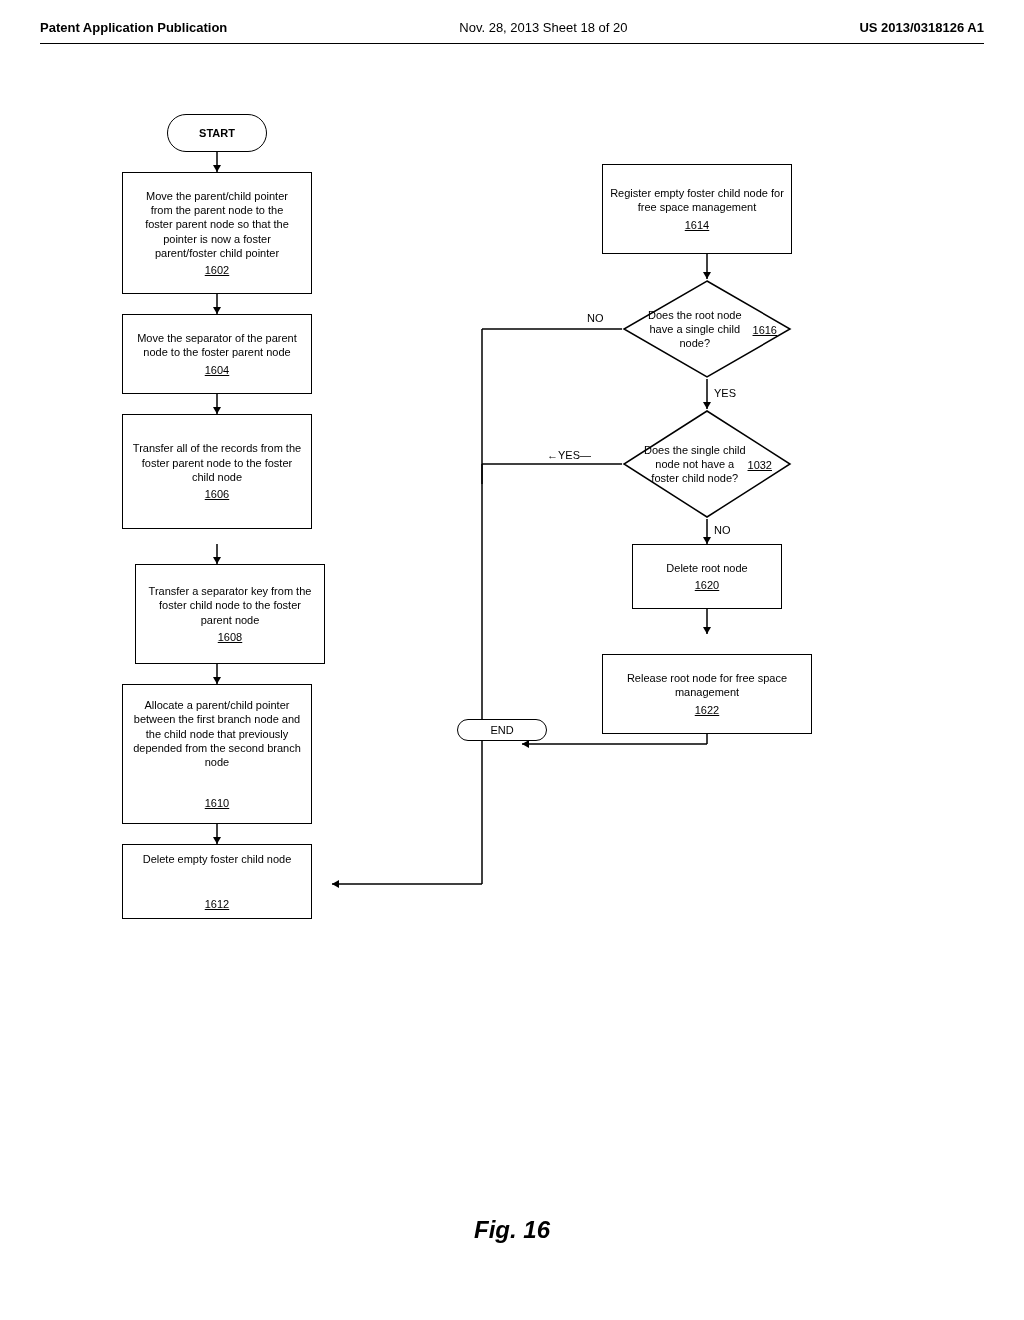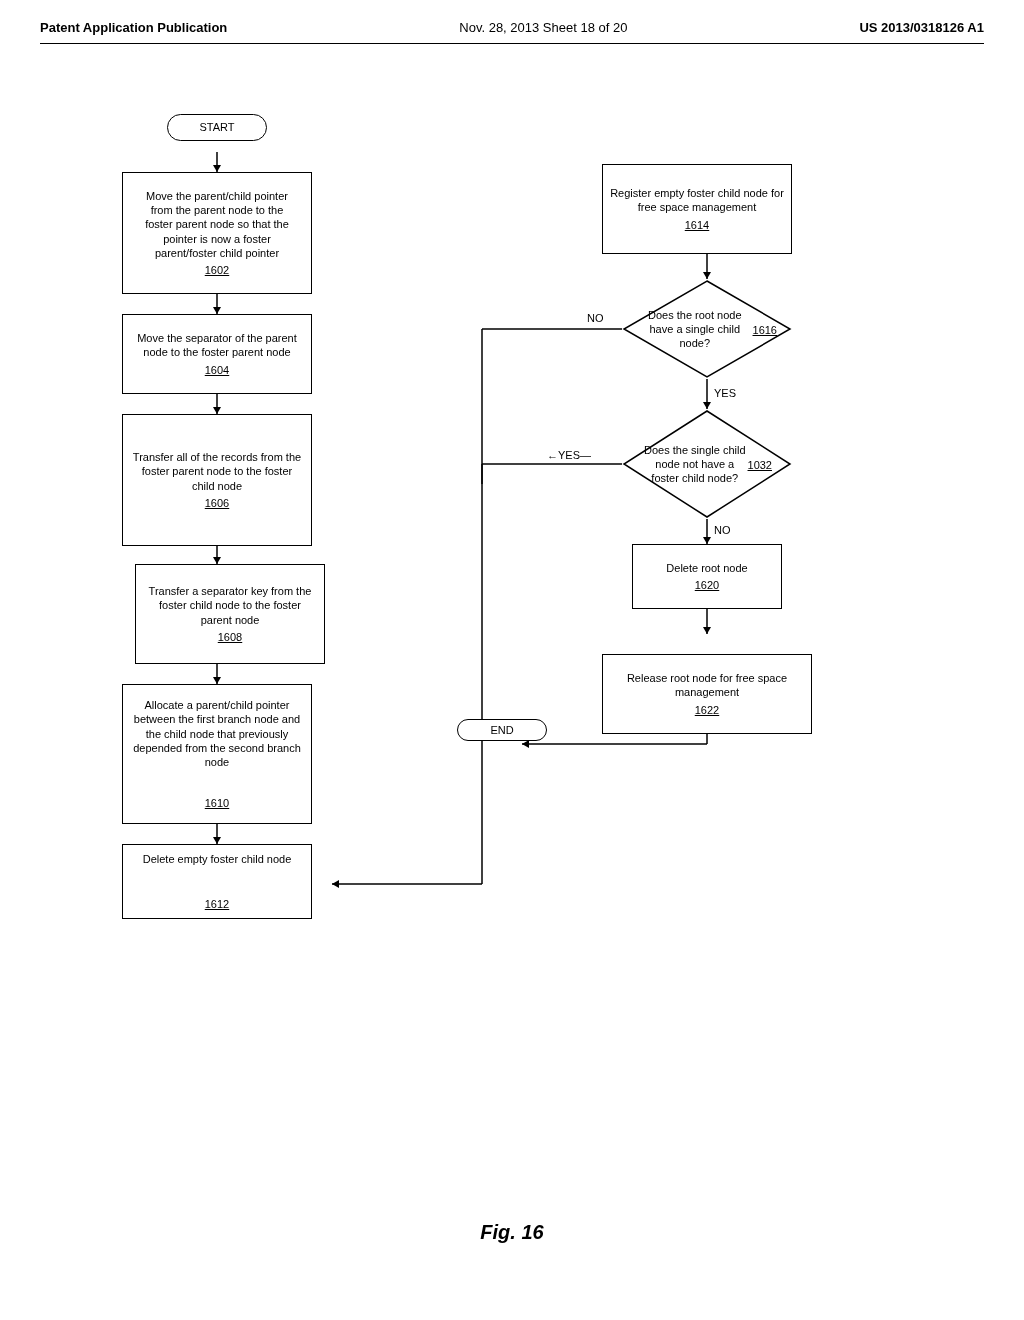--- a/index.html
+++ b/index.html
@@ -158,35 +158,35 @@
 
       <line x1="580" y1="400" x2="440" y2="400" stroke="#000" stroke-width="1.5"></line>
       <text x="505" y="395" font-size="11" font-family="Arial">←YES—</text>
 
       <line x1="440" y1="400" x2="440" y2="820" stroke="#000" stroke-width="1.5"></line>
       <line x1="440" y1="820" x2="290" y2="820" stroke="#000" stroke-width="1.5"></line>
       <polygon points="290,820 297,816 297,824" fill="#000"></polygon>
 
     </svg>
 
-    <div class="fc-node rounded" style="left:125px; top:50px; width:100px; height:27px;">
+    <div class="fc-node rounded" style="left:125px; top:50px; width:100px; height:38px;font-weight:bold;">
       <span>START</span>
     </div>
 
     <div class="fc-node" style="left:80px; top:108px; width:190px; height:122px; padding:16px;">
       <span>Move the parent/child pointer from the parent node to the foster parent node so that the pointer is now a foster parent/foster child pointer</span>
       <span class="node-id">1602</span>
     </div>
 
     <div class="fc-node" style="left:80px; top:250px; width:190px; height:80px; padding:6px;">
       <span>Move the separator of the parent node to the foster parent node</span>
       <span class="node-id">1604</span>
     </div>
 
-    <div class="fc-node" style="left:80px; top:350px; width:190px; height:132px; padding:6px;">
+    <div class="fc-node" style="left:80px; top:350px; width:190px; height:115px; padding:6px;">
       <span>Transfer all of the records from the foster parent node to the foster child node</span>
       <span class="node-id">1606</span>
     </div>
 
     <div class="fc-node" style="left:80px; top:500px; width:190px; height:100px; padding:6px;margin-left:13px;">
       <span>Transfer a separator key from the foster child node to the foster parent node</span>
       <span class="node-id">1608</span>
     </div>
 
     <div class="fc-node" style="left:80px; top:620px; width:190px; height:140px; padding:6px;gap:23px;">
@@ -231,18 +231,18 @@
 
     <div class="fc-node" style="left:560px; top:570px; width:210px; height:80px; padding:6px;margin-top:20px;">
       <span>Release root node for free space management</span>
       <span class="node-id">1622</span>
     </div>
 
     <div class="fc-node rounded" style="left:415px; top:655px; width:90px; height:22px;">
       <span>END</span>
     </div>
 
-    <div style="position:absolute; bottom:20px; left:50%; transform:translateX(-50%); font-size:20px; font-weight:bold; font-style:italic;">
+    <div style="position:absolute; bottom:20px; left:50%; transform:translateX(-50%); font-size:24px; font-weight:bold; font-style:italic;">
       <span>Fig. 16</span>
     </div>
 
   </div>
 </div>
 
 </body></html>

